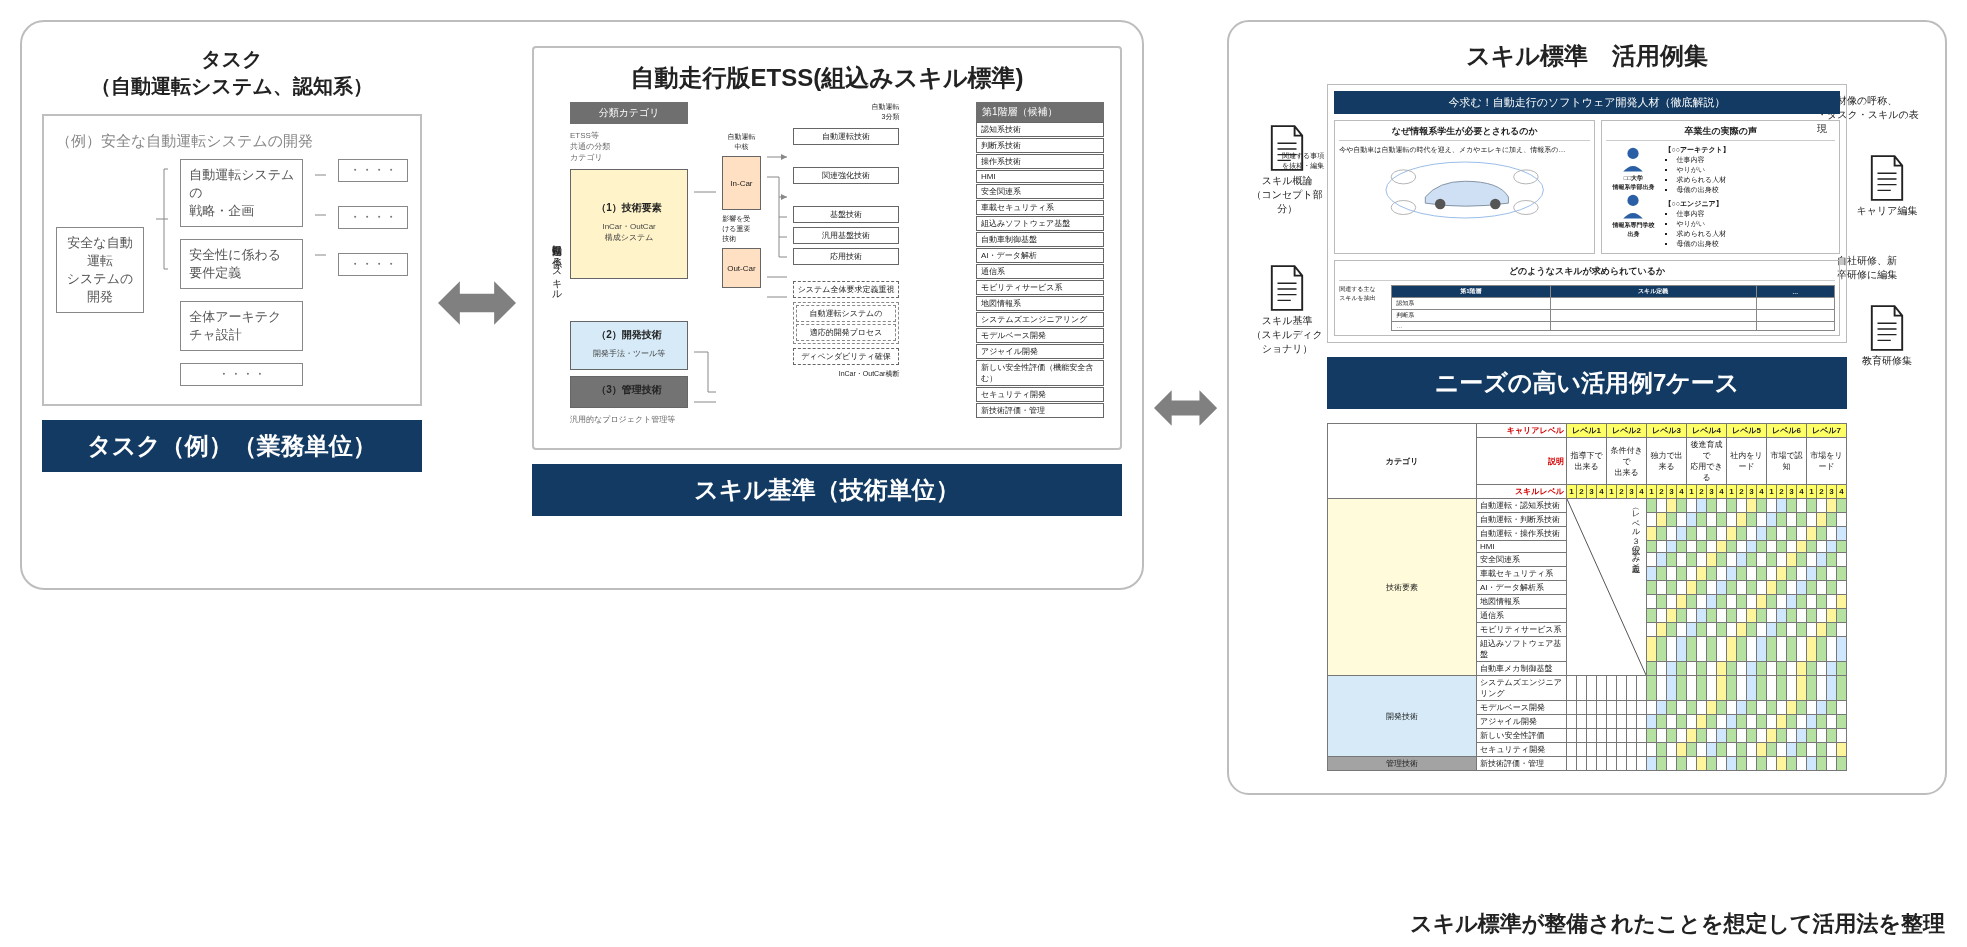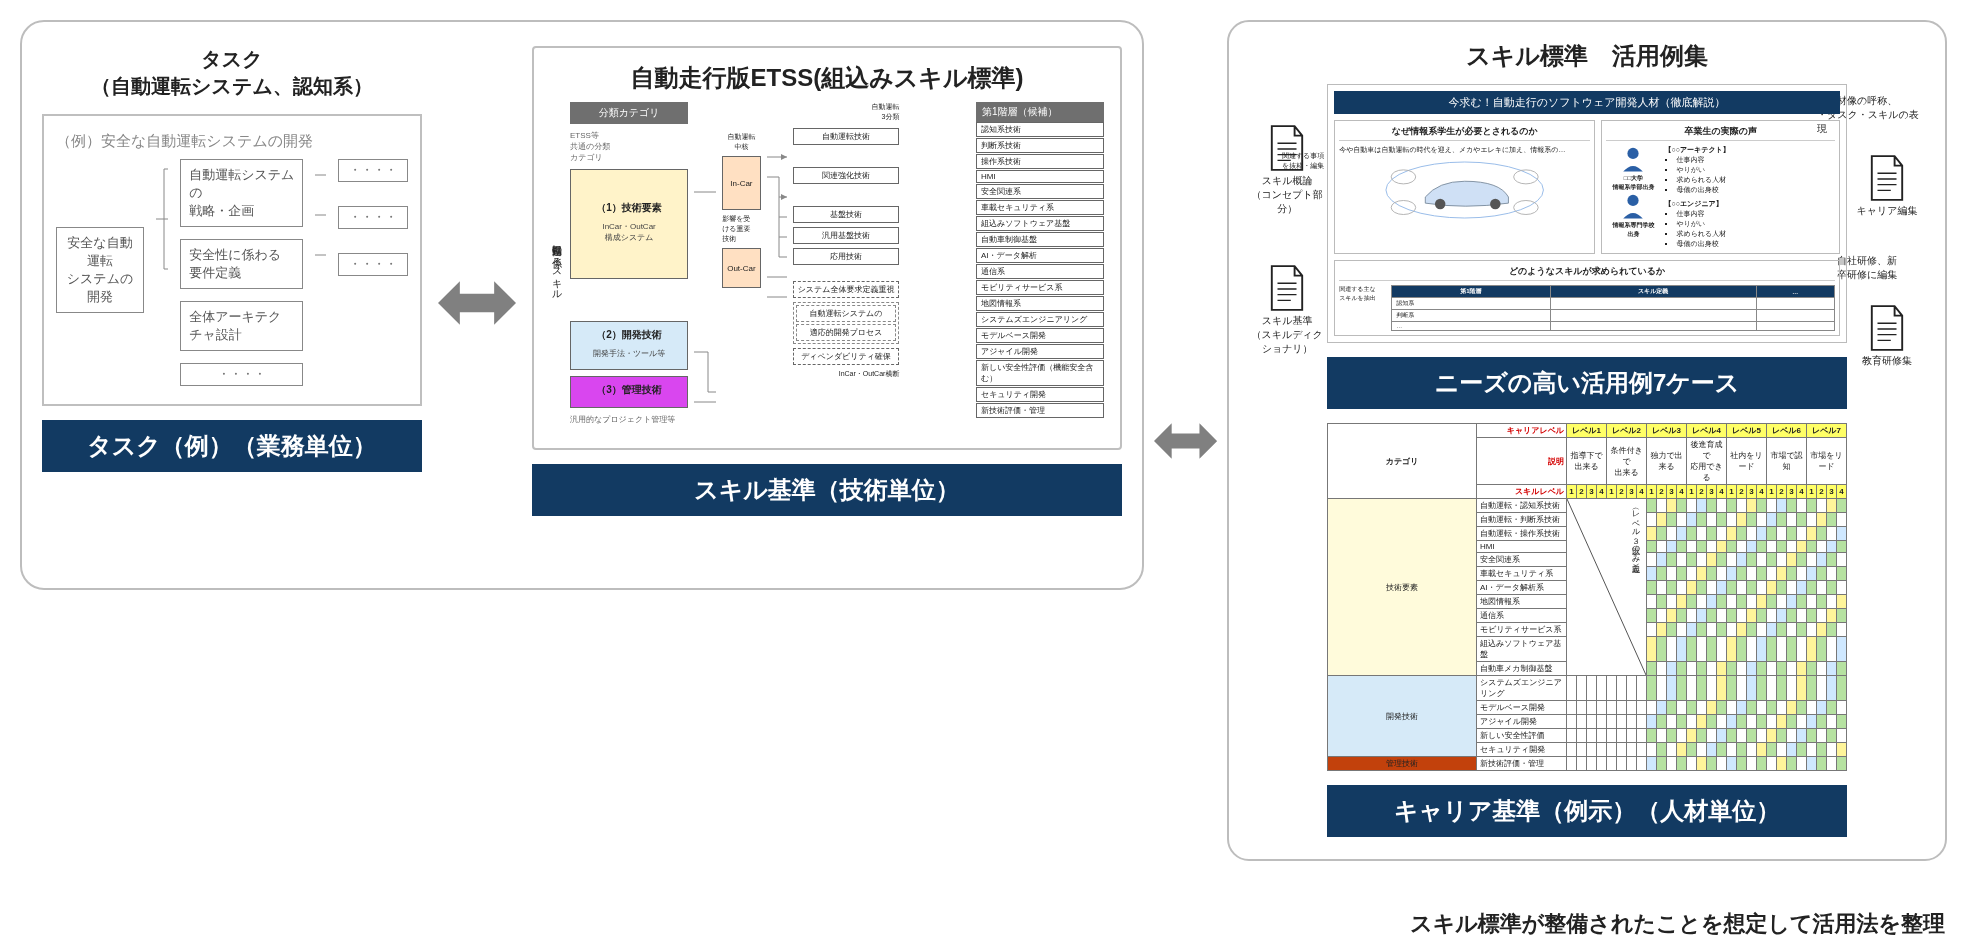--- a/index.html
+++ b/index.html
@@ -22,21 +22,21 @@
   .center-panel { width:590px; border:2px solid #bfbfbf; border-radius:4px; padding:14px 16px 16px 16px; background:#fff; }
   .center-title { text-align:center; font-size:24px; font-weight:700; margin-bottom:8px; }
   .etss { display:flex; align-items:stretch; gap:6px; font-size:8px; }
   .vtxt { writing-mode:vertical-rl; text-orientation:upright; font-size:10px; line-height:1.1; display:flex; align-items:center; justify-content:center; padding:4px 2px; }
   .etss-left { width:14px; }
   .etss-col1 { width:120px; display:flex; flex-direction:column; gap:6px; }
   .cat-hdr { background:#6f6f6f; color:#fff; text-align:center; padding:4px 0; font-size:10px; }
   .tech-box { border:1px solid #666; padding:6px 4px 10px 4px; text-align:center; }
   .tech-y { background:#fff3c9; }
   .tech-b { background:#d6eaf8; }
-  .tech-g { background:#d946ef; }
+  .tech-g { background:#737373; }
   .tech-box .ttl { font-weight:700; font-size:10px; }
   .tech-box .sub { font-size:8px; color:#444; margin-top:6px; }
   .mid-box { border:1px solid #666; text-align:center; padding:2px 4px; background:#fff; font-size:8px; white-space:nowrap; }
   .mid-box.peach { background:#ffe0c2; }
   .hier-hdr { background:#6f6f6f; color:#fff; padding:3px 6px; font-size:10px; }
   .hier-list { display:flex; flex-direction:column; gap:1px; }
   .hier-item { border:1px solid #666; padding:1px 4px; font-size:8px; background:#fff; }
   .miditem { border:1px solid #666; background:#fff; padding:2px 4px; font-size:8px; text-align:center; }
   .dash { border:1px dashed #666; }
 
@@ -52,21 +52,21 @@
   .doc-icon svg { width:100%; height:100%; }
   .doc-side { position:absolute; font-size:10px; width:80px; text-align:center; }
 
   
   .matrix-wrap { margin:14px 80px 0 80px; }
   table.matrix { border-collapse:collapse; width:100%; font-size:8px; }
   table.matrix th, table.matrix td { border:1px solid #777; padding:1px 2px; text-align:center; }
   .cat-col { background:#fff; font-size:8px; }
   .cat-col.tech { background:#fffbdb; }
   .cat-col.dev { background:#d6eaf8; }
-  .cat-col.mgt { background:#c2410c; }
+  .cat-col.mgt { background:#a3a3a3; }
   .lvlhdr { background:#ffff66; font-size:8px; }
   .red { color:#d40000; font-weight:700; }
   .minicell { width:10px; height:12px; }
   .desc-col { width:90px; text-align:left !important; padding-left:3px !important; }
 
   .footnote { position:absolute; right:22px; bottom:8px; font-size:22px; font-weight:700; }
 
   
   .group { border:2px solid #bdbdbd; border-radius:24px; padding:24px 20px 28px 20px; display:flex; align-items:flex-start; gap:16px; }
 
@@ -888,18 +888,17 @@
                 <td class="minicell" style="background:#fff;"></td>
                 <td class="minicell" style="background:#cfe8ff;"></td>
                 <td class="minicell" style="background:#b6e2a1;"></td>
                 <td class="minicell" style="background:#fff;"></td>
                 <td class="minicell" style="background:#b6e2a1;"></td>
               </tr>
             </tbody>
           </table>
       </div>
 
-      <div class="caption" style="margin:14px 80px 0 80px;">キャリア基準（例示）（人材単位）</div>
     </div>
   </div>
 
   <div class="footnote">スキル標準が整備されたことを想定して活用法を整理</div>
 </div>
 
 </body></html>

